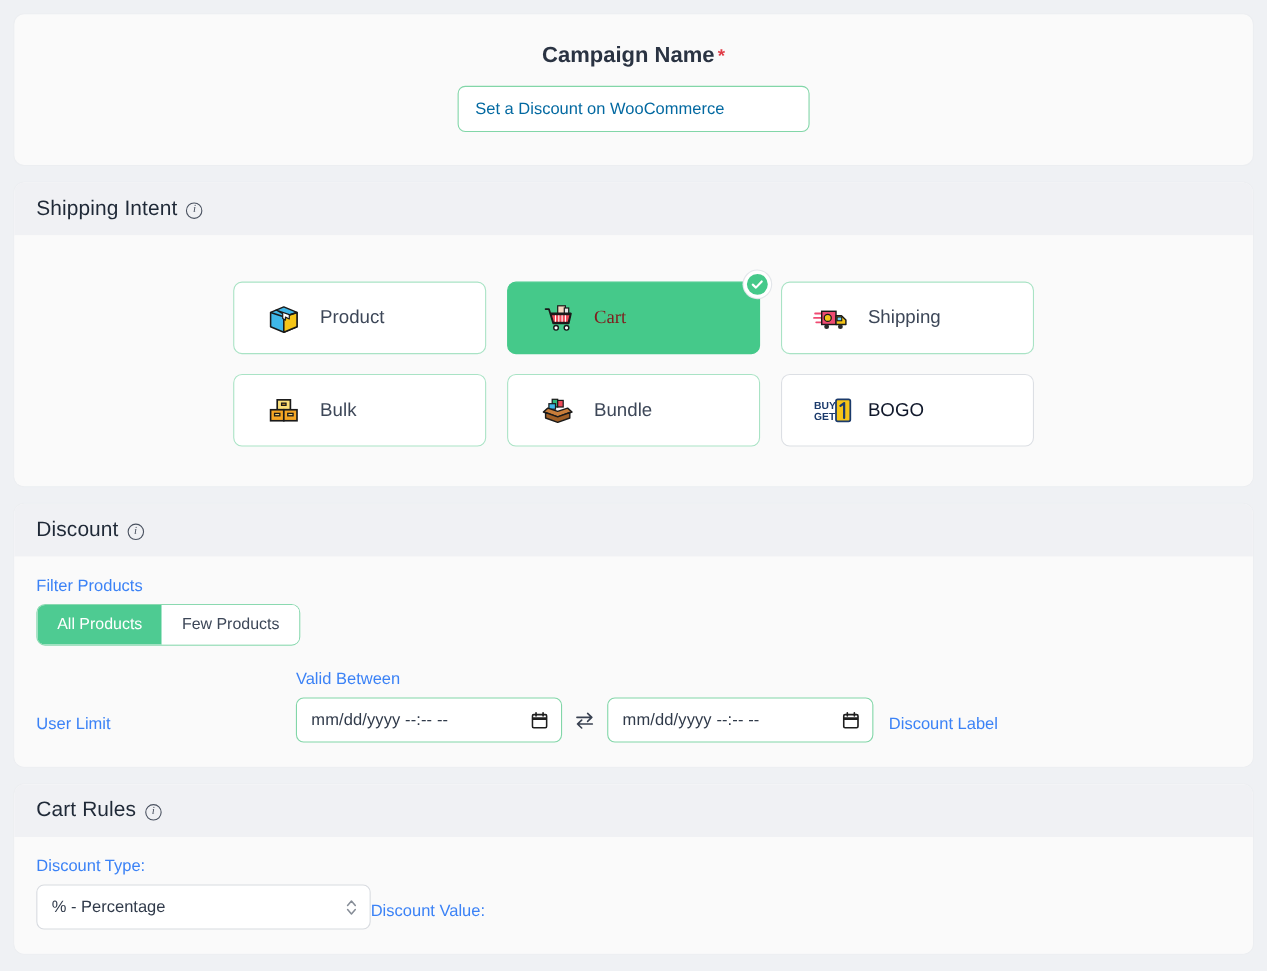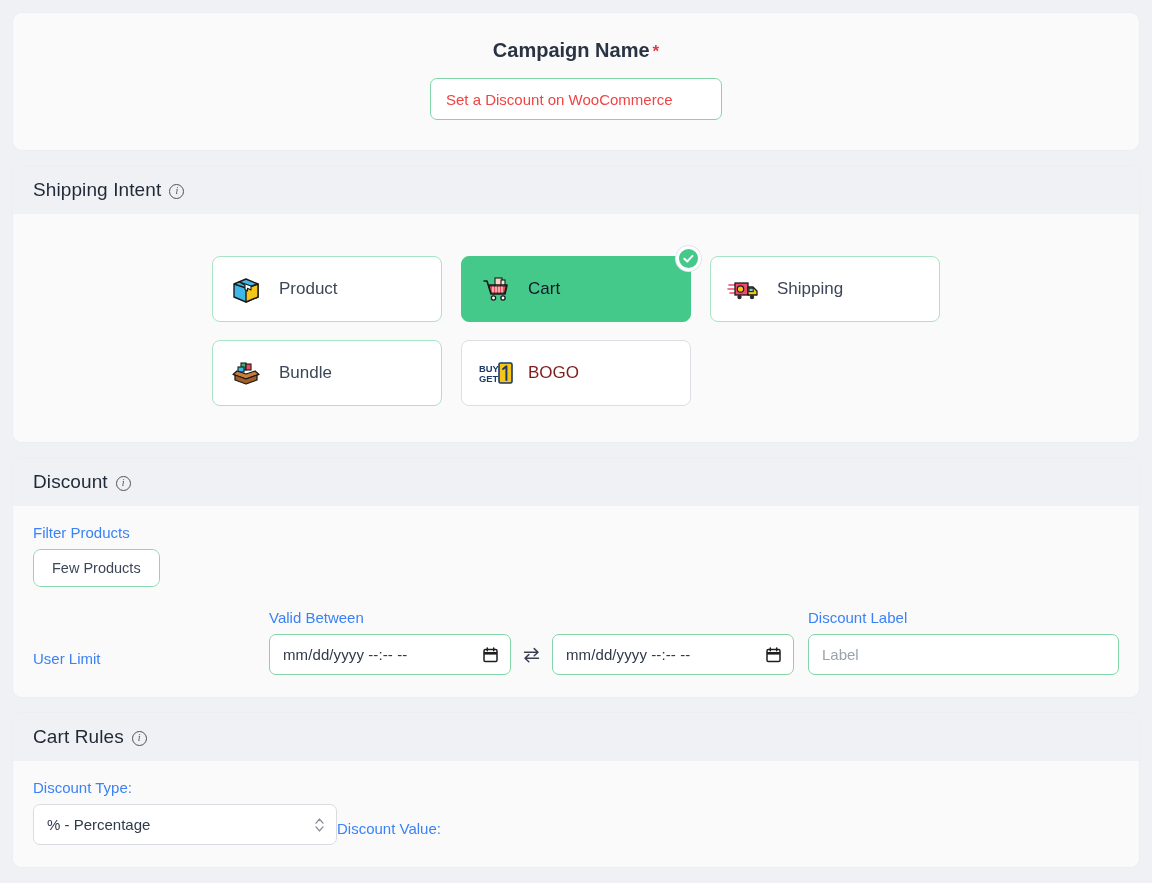--- a/index.html
+++ b/index.html
@@ -63,27 +63,27 @@
     text-align: center;
   }
   .campaign-label {
     font-size: 20px;
     color: #2a3342;
     margin-bottom: 16px;
     font-weight: 700;
   }
   .req-star { color: #e03b46; font-size: 17px; margin-left: 3px; }
   .campaign-input {
-    width: 292px;
+    width: 320px;
     height: 42px;
     border: 1.2px solid #82d6a8;
     border-radius: 7px;
     background: #ffffff;
     font-size: 15px;
-    color: #ef4444;
+    color: #0369a1;
     padding: 0 15px;
     outline: none;
     font-family: "Liberation Sans", sans-serif;
   }
 
   
   .tile-grid {
     display: grid;
     grid-template-columns: repeat(3, 230px);
     gap: 18px 19px;
@@ -91,35 +91,35 @@
     padding: 24px 0 14px 0;
   }
   .tile {
     position: relative;
     height: 66px;
     border: 1.2px solid #a9e3c5;
     border-radius: 8px;
     background: #ffffff;
     display: flex;
     align-items: center;
-    padding-left: 16px;
+    padding-left: 28px;
     gap: 16px;
     cursor: pointer;
   }
   .tile .tile-label {
     font-size: 17px;
     color: #3d4758;
   }
   .tile.selected {
     background: #45c98a;
     border-color: #45c98a;
   }
-  .tile.selected .tile-label { color: #0f172a; }
+  .tile.selected .tile-label { color: #7f1d1d; font-family: Liberation Serif, serif; }
   .tile.disabled { border-color: #dcdfe4; }
-  .tile.disabled .tile-label { color: #7f1d1d; }
+  .tile.disabled .tile-label { color: #0f172a; }
   .tile-icon { width: 34px; height: 30px; flex: 0 0 auto; }
   .check-badge {
     position: absolute;
     top: -11px; right: -11px;
     width: 25px; height: 25px;
     border-radius: 50%;
     background: #45c98a;
     border: 3px solid #ffffff;
     box-shadow: 0 0 0 1px #e3e6ea;
     display: flex; align-items: center; justify-content: center;
@@ -284,20 +284,33 @@
               <path d="M21 13 H26 L30 17 V21 H21 Z" fill="#f5c518" stroke="#1a1a1a" stroke-width="1.3" stroke-linejoin="round"></path>
               <rect x="22" y="14.2" width="4.2" height="3.4" fill="#6dd3f2" stroke="#1a1a1a" stroke-width="1"></rect>
               <circle cx="13.5" cy="15" r="3.2" fill="#f5c518" stroke="#1a1a1a" stroke-width="1.2"></circle>
               <circle cx="12.5" cy="23" r="2.2" fill="#2b2b2b"></circle>
               <circle cx="25" cy="23" r="2.2" fill="#2b2b2b"></circle>
             </svg>
           </span>
           <span class="tile-label">Shipping</span>
         </div>
 
+        <div class="tile">
+          <span class="tile-icon">
+            <svg viewBox="0 0 34 30" width="34" height="30">
+              <rect x="11" y="5.5" width="12" height="9" fill="#fbe07a" stroke="#1a1a1a" stroke-width="1.5"></rect>
+              <rect x="15" y="8.5" width="4" height="2" fill="#f2a31c" stroke="#1a1a1a" stroke-width="1.2"></rect>
+              <rect x="5" y="14.5" width="12" height="10" fill="#f5a623" stroke="#1a1a1a" stroke-width="1.5"></rect>
+              <rect x="17" y="14.5" width="12" height="10" fill="#f5a623" stroke="#1a1a1a" stroke-width="1.5"></rect>
+              <rect x="8.6" y="17.8" width="4.8" height="2.2" fill="#fbe07a" stroke="#1a1a1a" stroke-width="1.2"></rect>
+              <rect x="20.6" y="17.8" width="4.8" height="2.2" fill="#fbe07a" stroke="#1a1a1a" stroke-width="1.2"></rect>
+            </svg>
+          </span>
+          <span class="tile-label">Bulk</span>
+        </div>
 
         <div class="tile">
           <span class="tile-icon">
             <svg viewBox="0 0 34 30" width="34" height="30">
               <rect x="12" y="5" width="5" height="7" fill="#2fb87d" stroke="#1a1a1a" stroke-width="1.1"></rect>
               <rect x="17" y="6" width="5" height="6" fill="#ef4b59" stroke="#1a1a1a" stroke-width="1.1"></rect>
               <rect x="9" y="9" width="6" height="5" fill="#3fb7e8" stroke="#1a1a1a" stroke-width="1.1"></rect>
               <path d="M8 13 L17 16 L26 13 L30 16.5 L17 21 L4 16.5 Z" fill="#c87d3a" stroke="#1a1a1a" stroke-width="1.3" stroke-linejoin="round"></path>
               <path d="M6 17 L17 21 L28 17 L28 22 L17 26 L6 22 Z" fill="#a05f26" stroke="#1a1a1a" stroke-width="1.3" stroke-linejoin="round"></path>
             </svg>
@@ -324,20 +337,21 @@
   <div class="card">
     <div class="card-head">
       <span class="card-title">Discount</span>
       <span class="info-icon">i</span>
     </div>
     <div class="card-body">
 
       <div class="filter-block">
         <span class="field-label">Filter Products</span>
         <div class="seg-toggle">
+          <div class="seg active">All Products</div>
           <div class="seg">Few Products</div>
         </div>
       </div>
 
       <div class="row">
 
         <div class="col-user">
           <span class="field-label">User Limit</span>
         </div>
 
@@ -368,21 +382,20 @@
                   <path d="M1 6.3 H14" stroke="#1e1e1e" stroke-width="2.6"></path>
                   <path d="M4.3 1 V3.8 M10.7 1 V3.8" stroke="#1e1e1e" stroke-width="1.5" stroke-linecap="round"></path>
                 </svg>
               </span>
             </div>
           </div>
         </div>
 
         <div class="col-label">
           <span class="field-label">Discount Label</span>
-          <input class="inp" type="text" placeholder="Label" style="">
         </div>
 
       </div>
     </div>
   </div>
 
   <div class="card">
     <div class="card-head">
       <span class="card-title">Cart Rules</span>
       <span class="info-icon">i</span>

